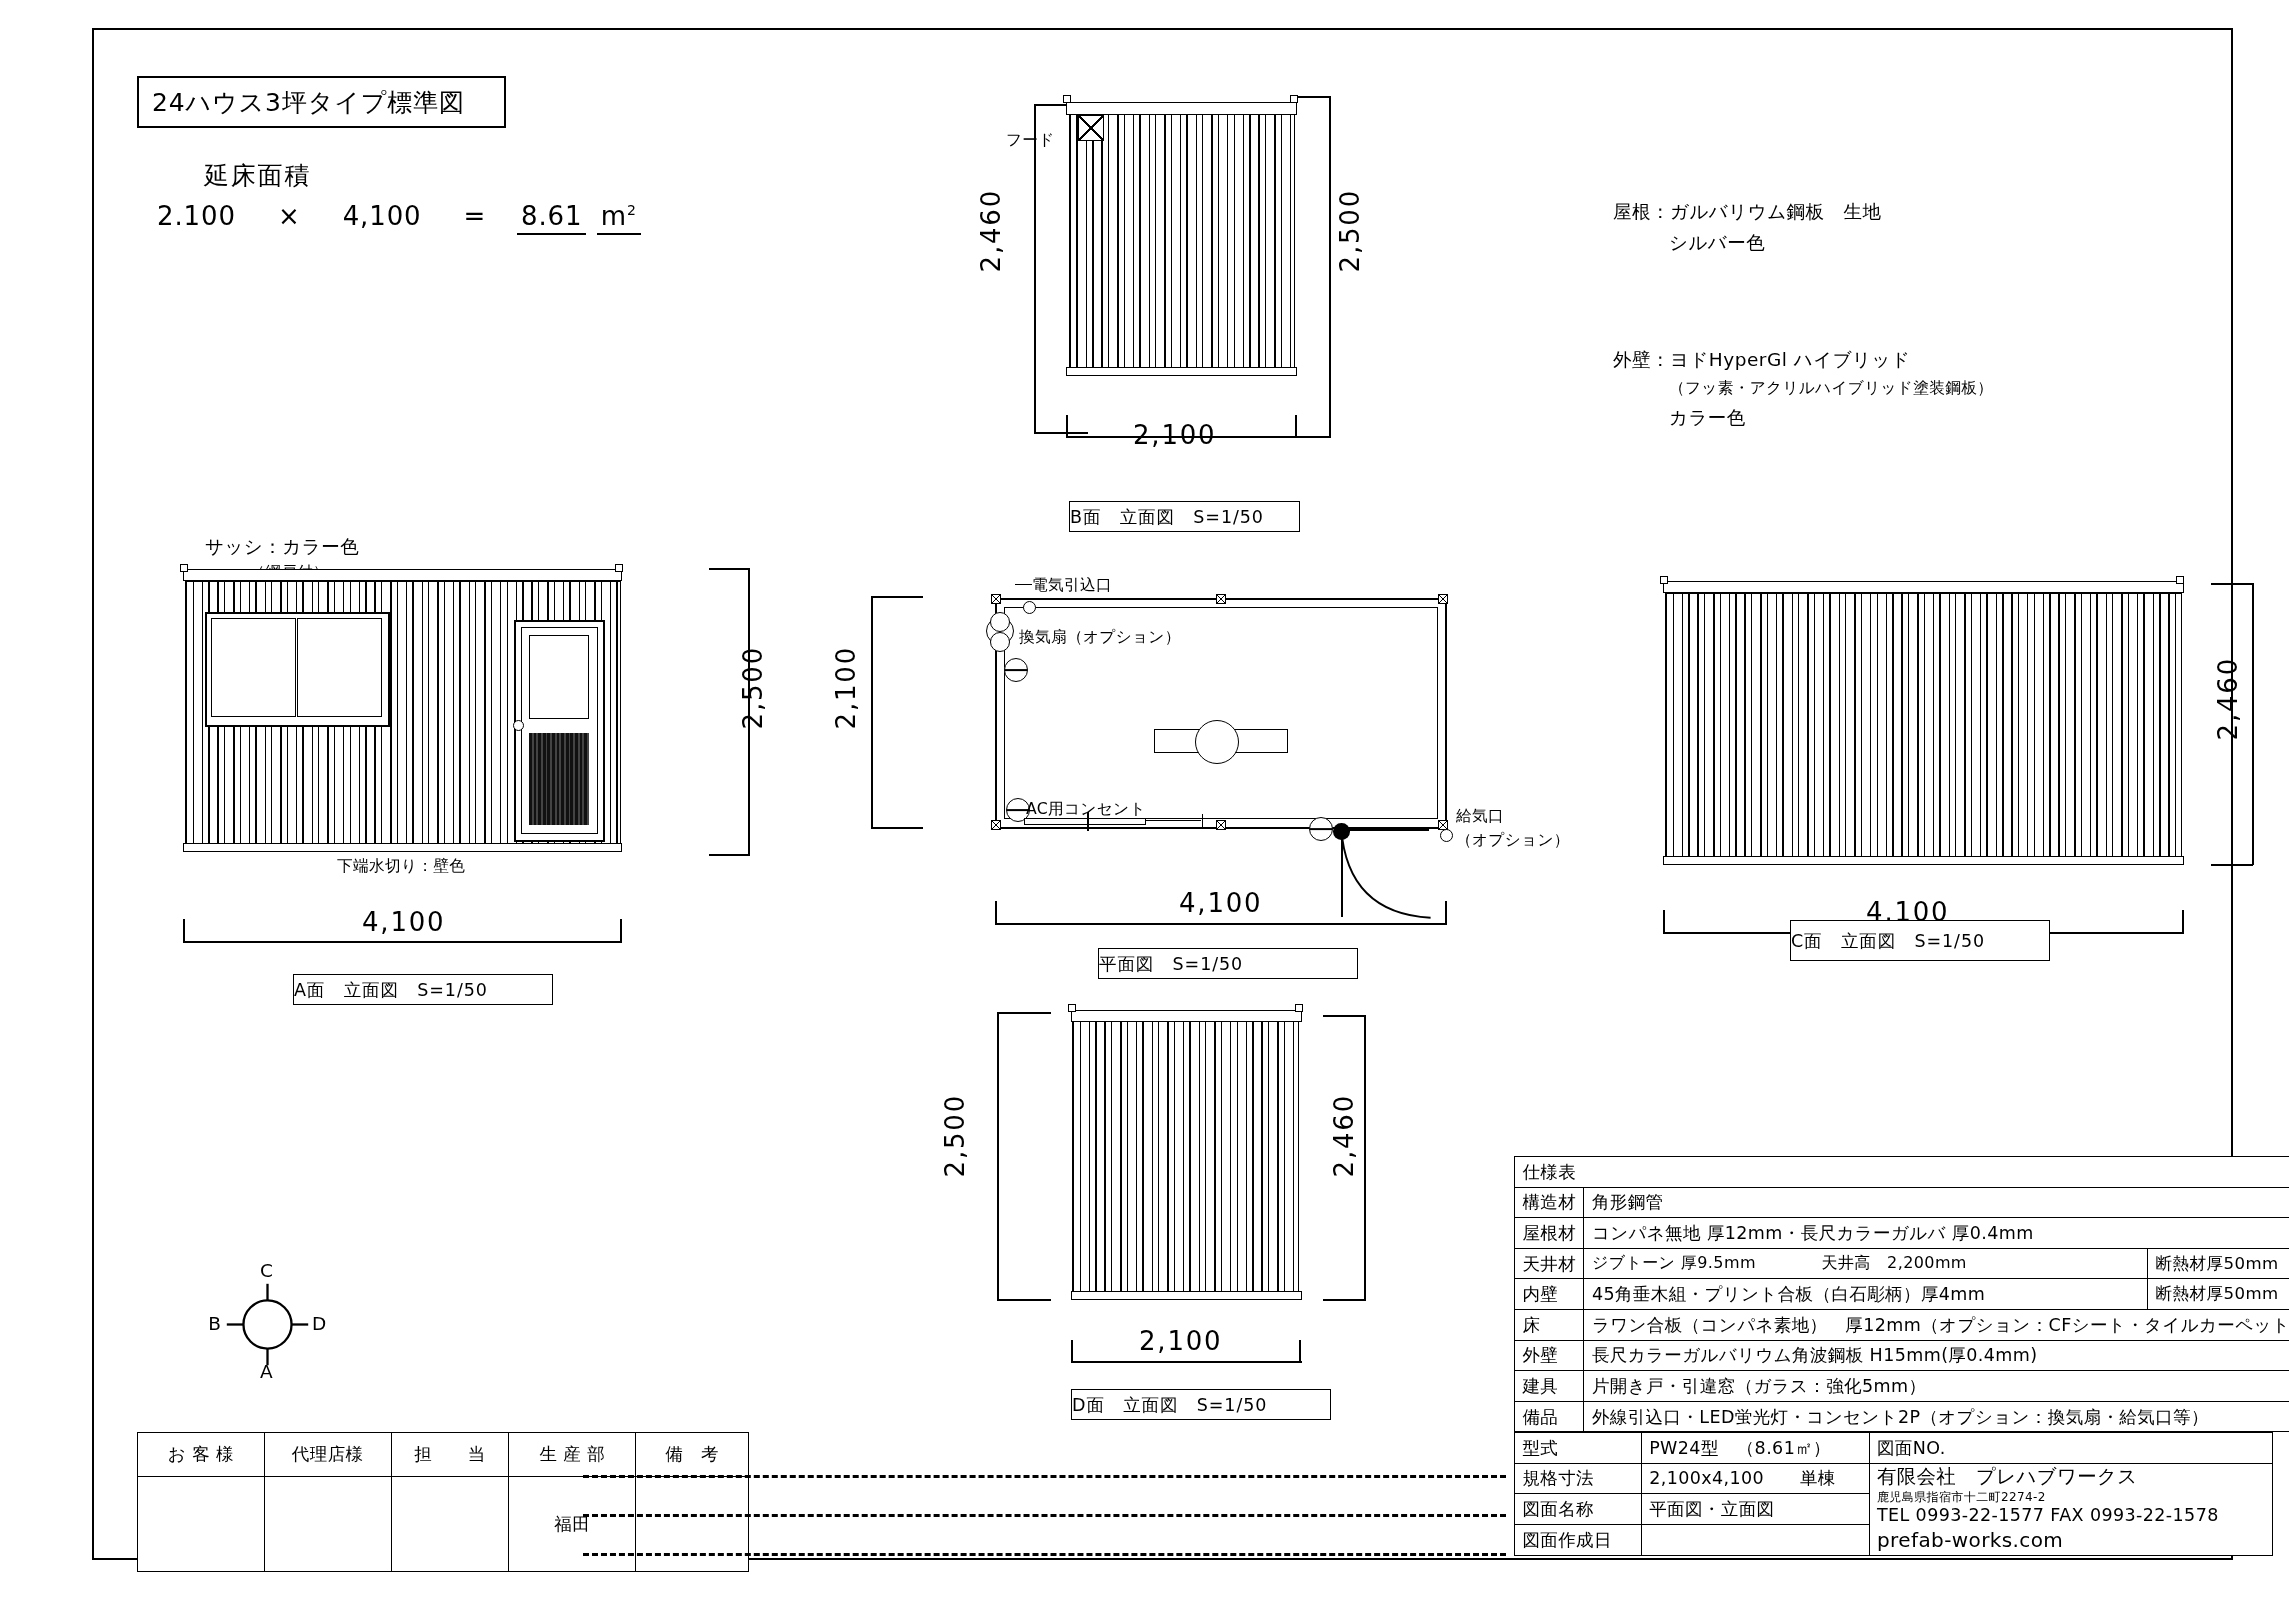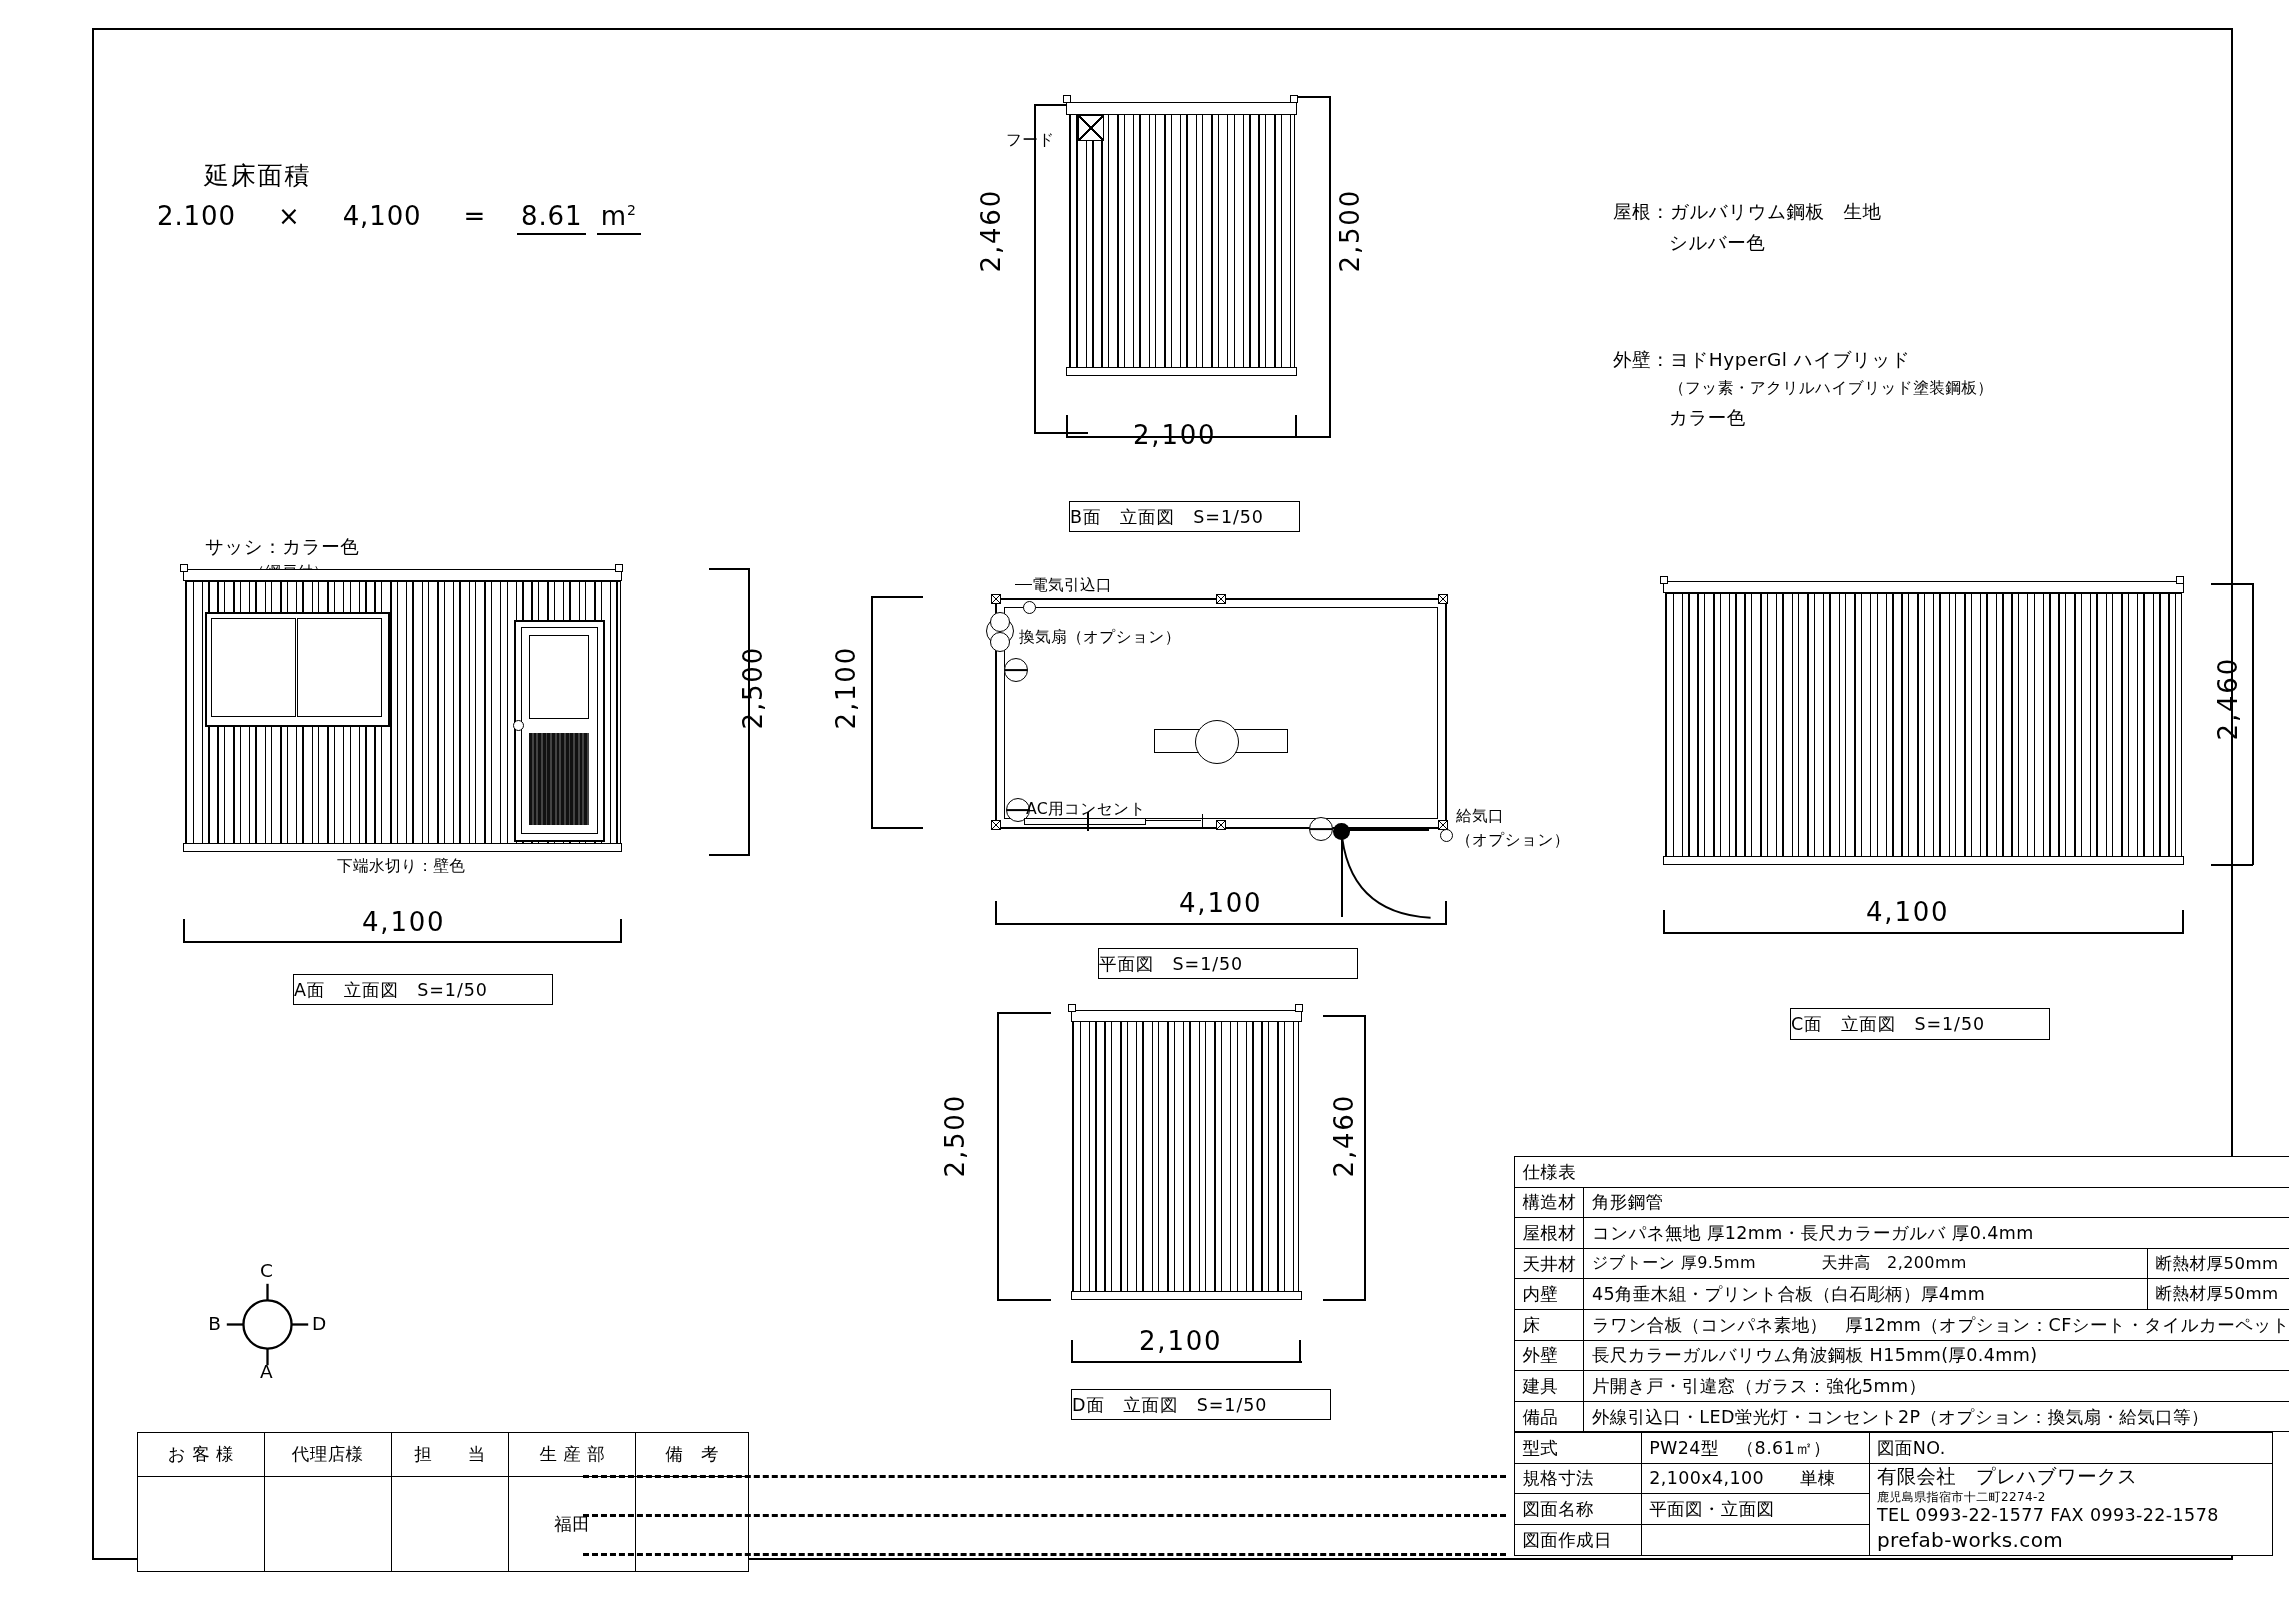--- a/index.html
+++ b/index.html
@@ -76,20 +76,23 @@
   
   #compass{left:212px;top:1269px;width:111px;height:111px;}
 </style>
 </head>
 <body>
 
 <div id="page">
 
   <div class="abs" id="frame"></div>
 
+  <div class="abs" id="title-tag">
+    <span>24ハウス3坪タイプ標準図</span>
+  </div>
 
   <div class="abs" id="area-label">延床面積</div>
   <div class="abs" id="area-formula">
     <span>2.100</span>
     <span style="width:42px;display:inline-block"></span>
     <span>×</span>
     <span style="width:42px;display:inline-block"></span>
     <span>4,100</span>
     <span style="width:42px;display:inline-block"></span>
     <span>=</span>
@@ -251,21 +254,21 @@
     <div class="abs vl" style="left:2252px;top:583px;height:282px;"></div>
     <div class="abs hl" style="left:2211px;top:583px;width:42px;"></div>
     <div class="abs hl" style="left:2211px;top:864px;width:42px;"></div>
     <div class="abs dimv" style="left:2213px;top:657px;">2,460</div>
 
     <div class="abs hl" style="left:1663px;top:932px;width:521px;"></div>
     <div class="abs vl" style="left:1663px;top:910px;height:24px;"></div>
     <div class="abs vl" style="left:2182px;top:910px;height:24px;"></div>
     <div class="abs dim" style="left:1866px;top:897px;">4,100</div>
 
-    <div class="abs caption" style="left:1790px;top:1008px;width:260px;height:32px;">
+    <div class="abs caption" style="left:1790px;top:920px;width:260px;height:41px;">
       <span>C面　立面図　S=1/50</span>
     </div>
   </div>
 
   <div class="abs">
 
     <div class="abs vl" style="left:997px;top:1012px;height:288px;"></div>
     <div class="abs hl" style="left:997px;top:1012px;width:54px;"></div>
     <div class="abs hl" style="left:997px;top:1299px;width:54px;"></div>
     <div class="abs dimv" style="left:940px;top:1094px;">2,500</div>

